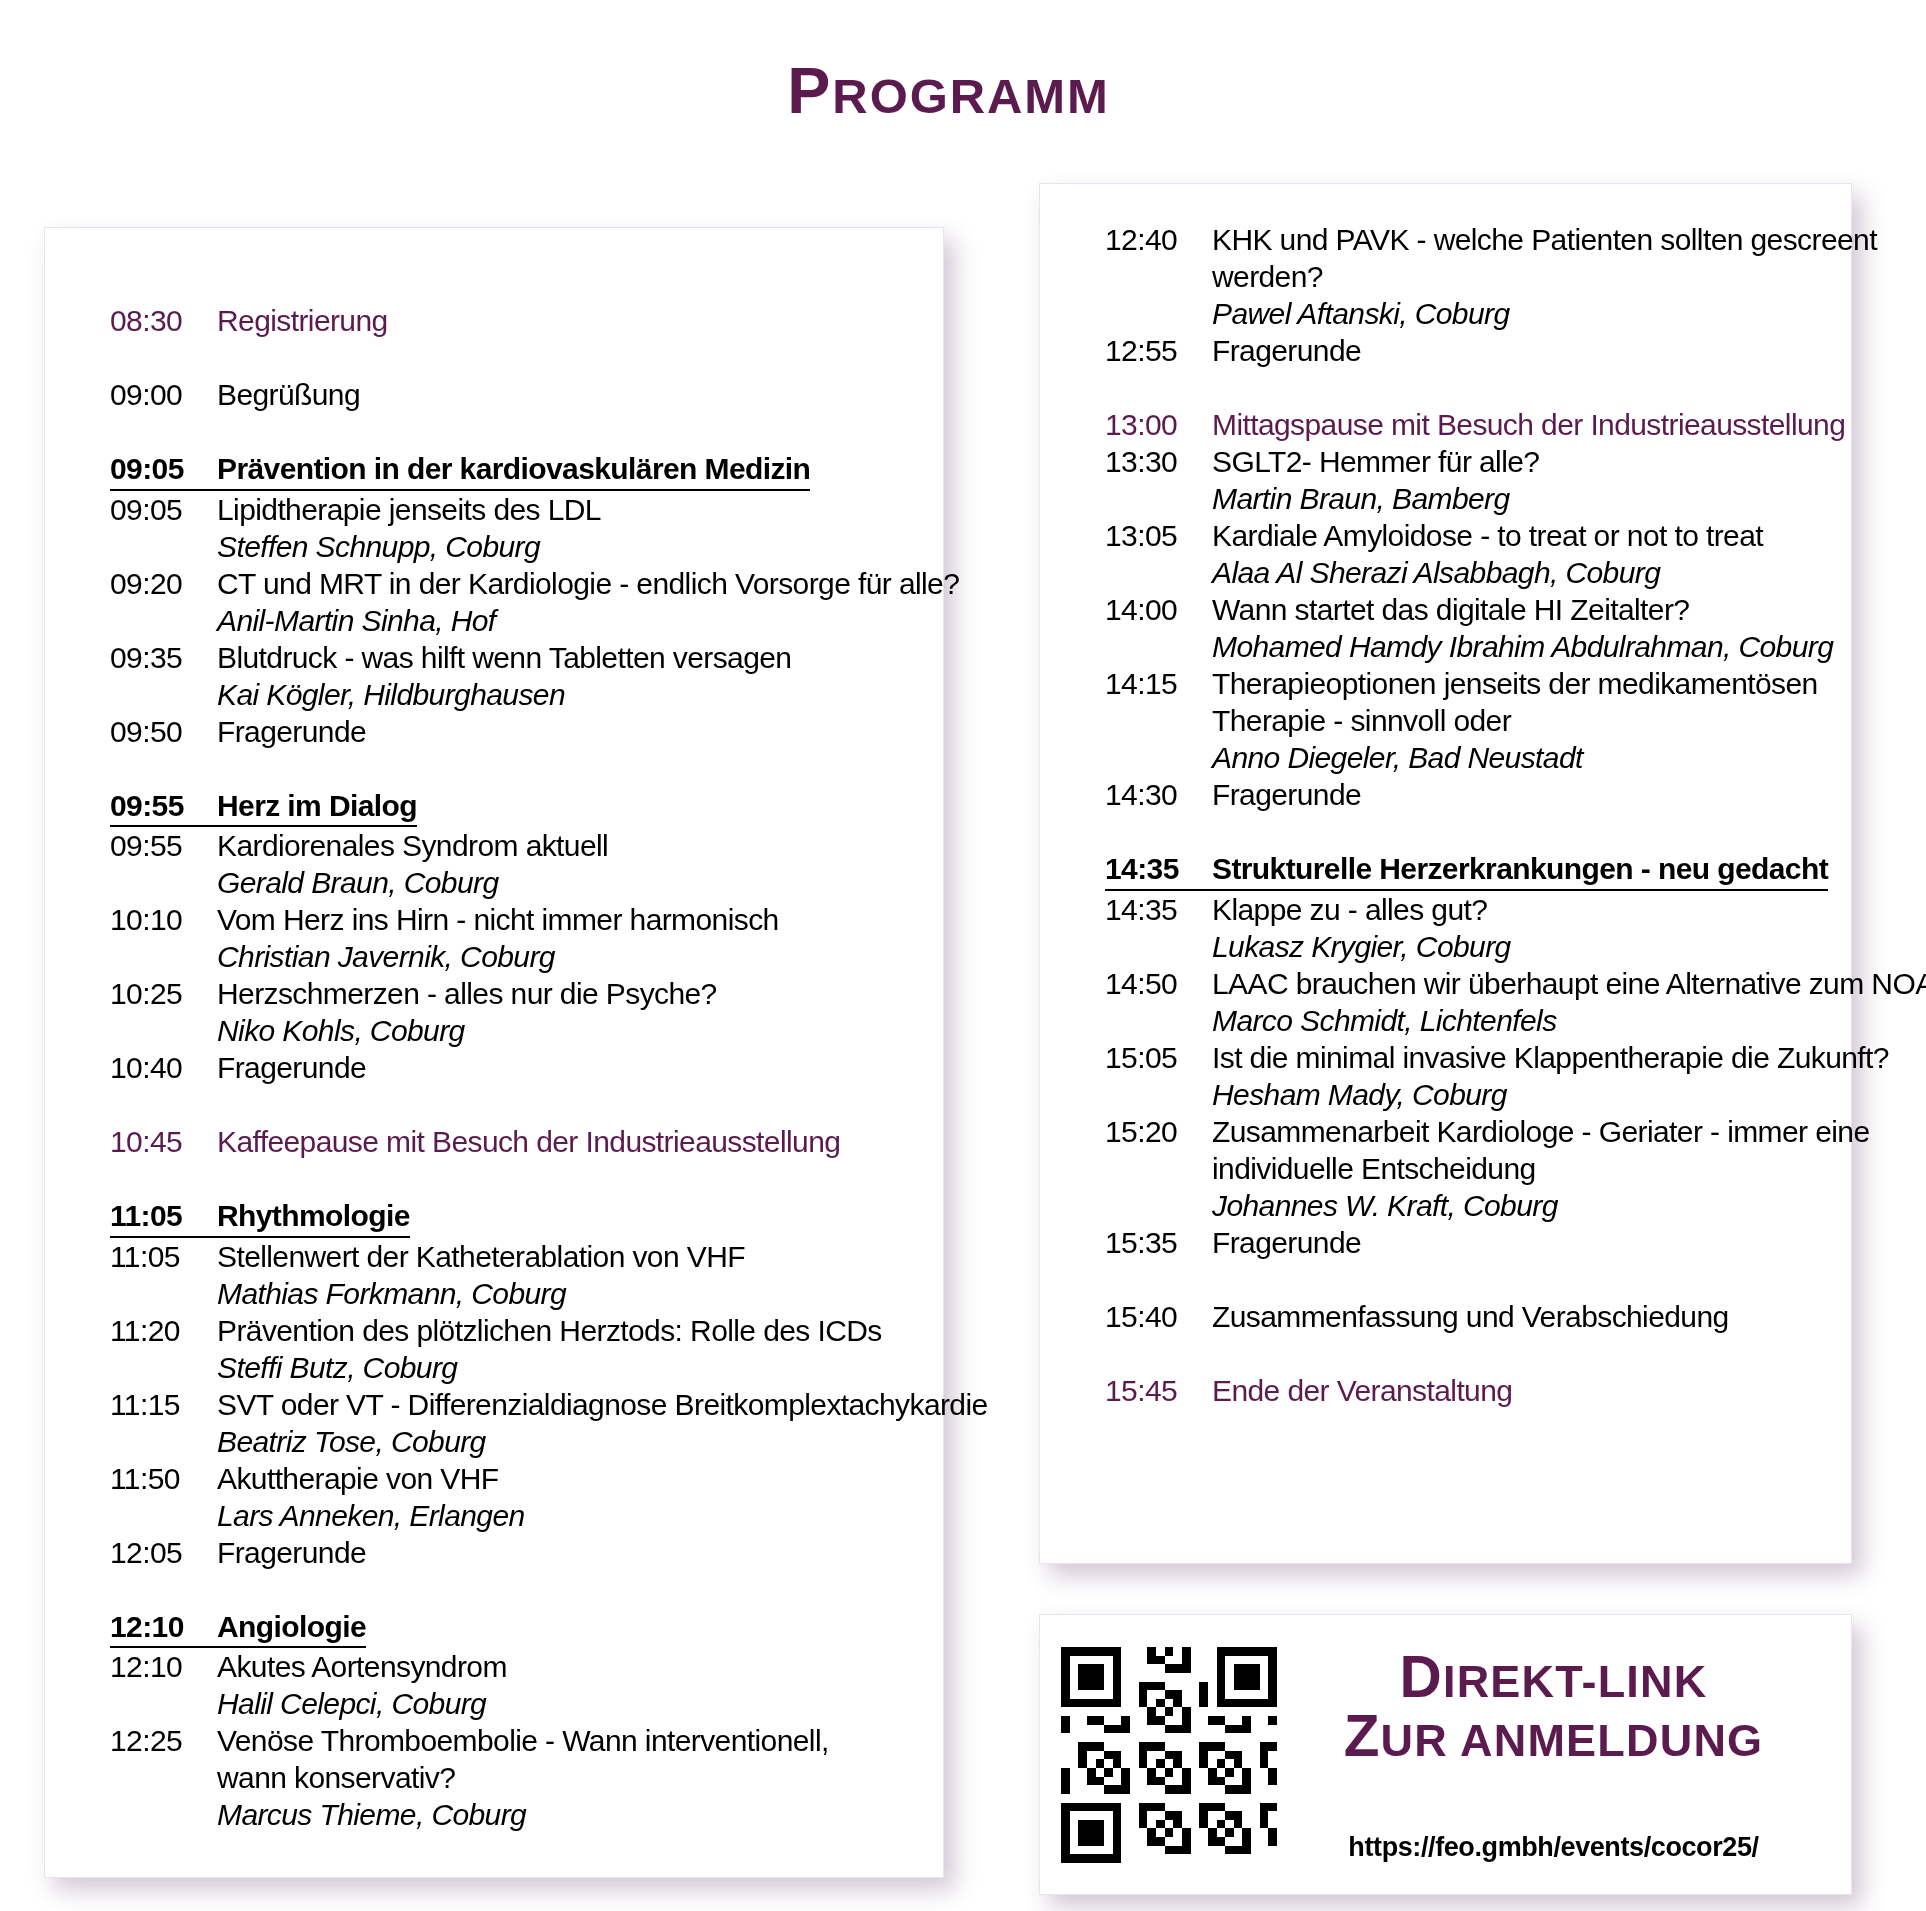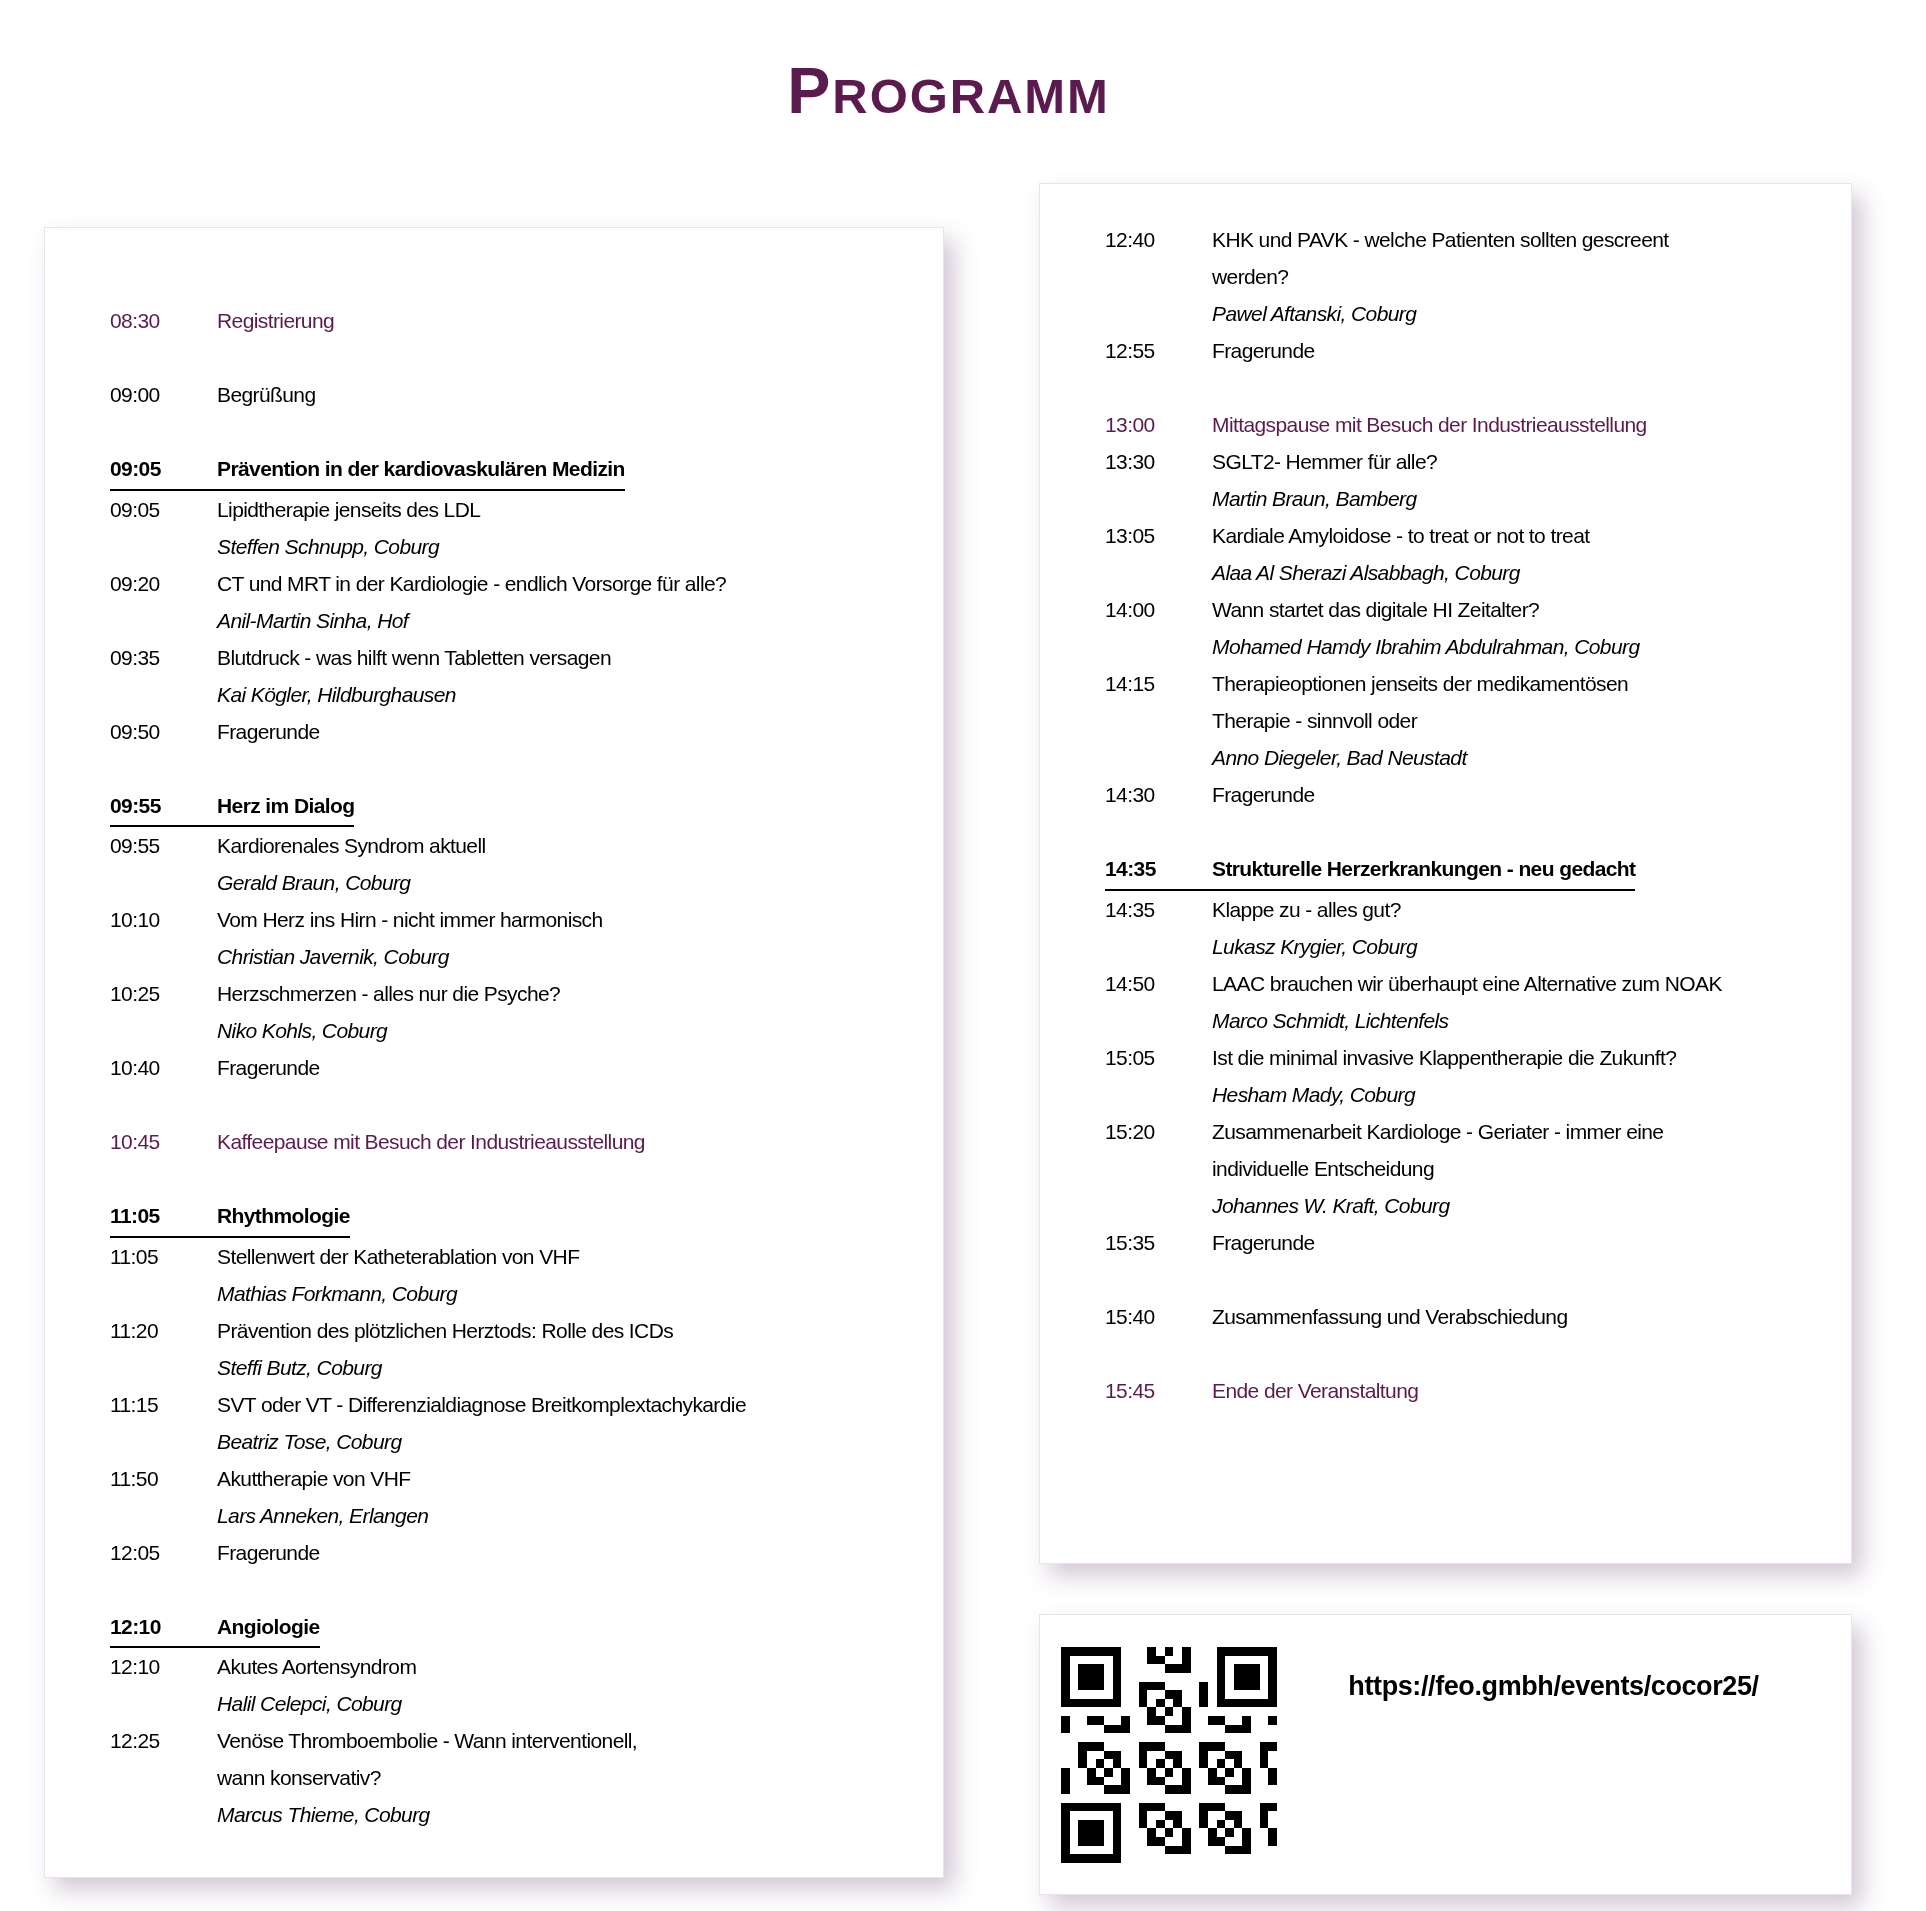--- a/index.html
+++ b/index.html
@@ -26,21 +26,21 @@
     position:absolute; background:#fff;
     border:0.8px solid #eae3ee;
     box-shadow:10px 11.6px 22.3px rgba(104,66,112,0.30);
   }
   #panel-left { left:44px;  top:183px;  width:900px; height:1651px; padding:37px 15.4px 0 65px;margin-top:44px; }
   #panel-mid  { left:1039px; top:183px;  width:813px; height:1381px; padding:37px 11.6px 0 65px; }
   #panel-qr   { left:1039px; top:1614px; width:813px; height:281px;  padding:31px 21px;
                 display:flex; align-items:center; }
 
   
-  .entry { display:flex; font-size:21px; line-height:37px; letter-spacing:-0.6px; white-space:nowrap; }
+  .entry { display:flex; font-size:30px; line-height:37px; letter-spacing:-0.6px; white-space:nowrap; }
   .entry.gap, .entry.section, .entry.break { margin-top:37px; }
   .entry.break { color:var(--accent); }
   .time { width:107px; flex:none; }
   .content { flex:1; }
   .speaker { font-style:italic; }
   .entry.section { font-weight:bold; display:block; }
   .sec-underline { display:inline-block; border-bottom:2.7px solid #000; padding-bottom:1.5px; }
   .sec-underline .time { display:inline-block; }
 
   
@@ -538,16 +538,20 @@
       <rect x="21" y="23" width="1" height="1" fill="#000"></rect>
       <rect x="0" y="24" width="1" height="1" fill="#000"></rect>
       <rect x="1" y="24" width="1" height="1" fill="#000"></rect>
       <rect x="2" y="24" width="1" height="1" fill="#000"></rect>
       <rect x="3" y="24" width="1" height="1" fill="#000"></rect>
       <rect x="4" y="24" width="1" height="1" fill="#000"></rect>
       <rect x="5" y="24" width="1" height="1" fill="#000"></rect>
       <rect x="6" y="24" width="1" height="1" fill="#000"></rect>
     </svg>
   <div class="qr-right">
+    <div>
+      <div class="qr-title">Direkt-Link</div>
+      <div class="qr-title">zur Anmeldung</div>
+    </div>
     <div class="qr-url">https://feo.gmbh/events/cocor25/</div>
   </div>
 </div>
 
 
 </body></html>

